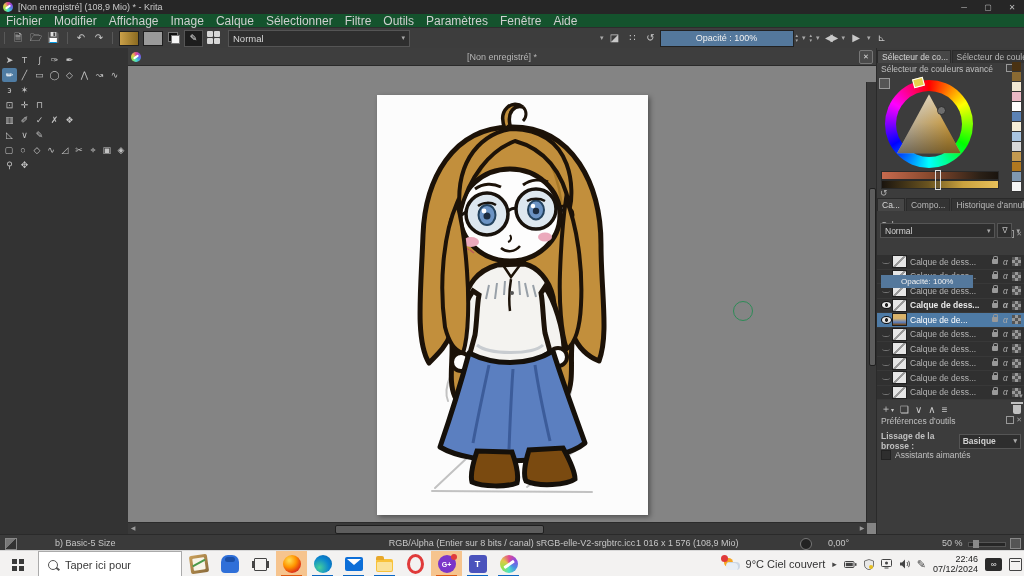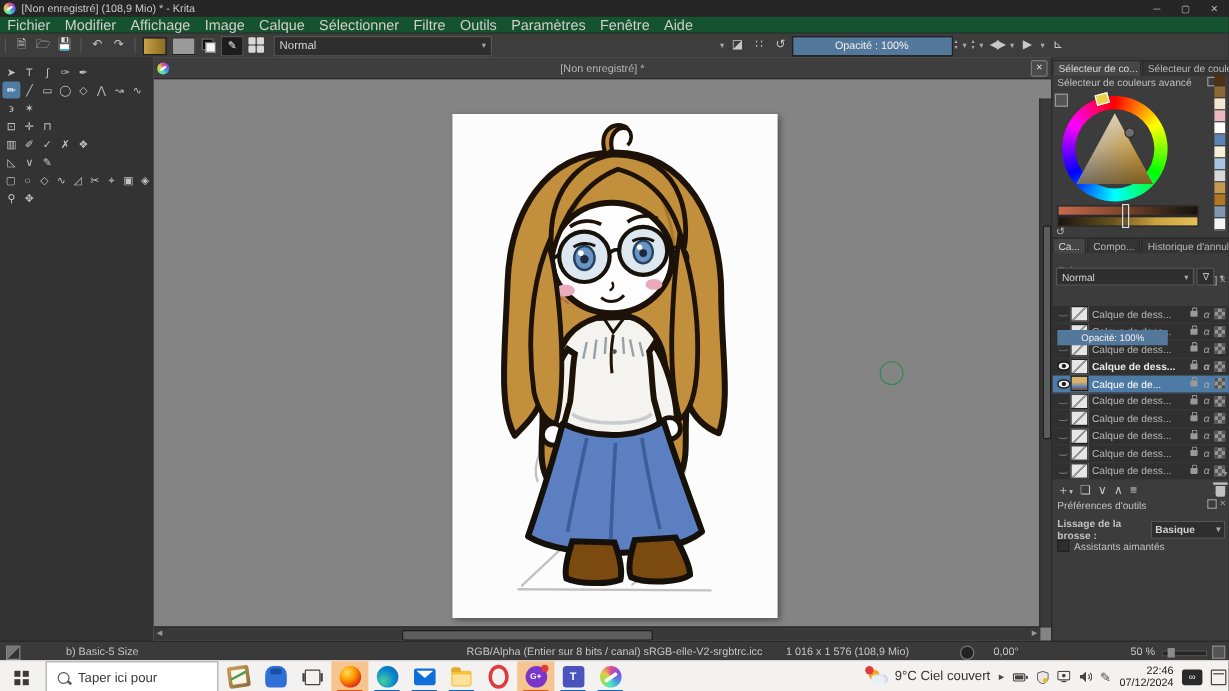--- a/index.html
+++ b/index.html
@@ -121,21 +121,21 @@
   
   .prefrow{position:absolute;left:4px;width:140px;display:flex;align-items:center;color:#c0c0c0;}
   .smoothing-dd{margin-left:auto;width:62px;height:13px;background:#2e2e2e;border:1px solid #555;display:flex;align-items:center;padding:0 3px;color:#d0d0d0;}
   .checkbox{width:8px;height:8px;border:1px solid #222;background:#2e2e2e;margin-right:4px;}
   
   .statusbar{position:absolute;left:0;top:534px;width:1024px;height:16px;background:#3a3a3a;border-top:1px solid #2a2a2a;
              font-size:9px;color:#c6c6c6;}
   .sb-preset-ic{position:absolute;left:5px;top:3px;width:10px;height:10px;border:1px solid #888;background:linear-gradient(135deg,#777 50%,#333 50%);}
   .sb-preset{position:absolute;left:34px;top:3px;margin-left:21px;}
   .sb-profile{position:absolute;left:0;right:0;top:3px;text-align:center;}
-  .sb-dims{position:absolute;left:655px;top:3px;}
+  .sb-dims{position:absolute;left:636px;top:3px;}
   .sb-angle-ic{position:absolute;left:800px;top:3px;width:10px;height:10px;border-radius:50%;background:#222;border:1px solid #777;}
   .sb-angle{position:absolute;left:828px;top:3px;}
   .sb-zoom{position:absolute;left:942px;top:3px;}
   .sb-slider{position:absolute;left:968px;top:7px;width:36px;height:3px;background:#262626;border:1px solid #555;}
   .sb-slider i{position:absolute;left:4px;top:-3px;width:6px;height:8px;background:#8a8a8a;}
   .sb-fit{position:absolute;left:1010px;top:3px;width:9px;height:9px;border:1px solid #888;background:#555;}
   
   .taskbar{position:absolute;left:0;top:550px;width:1024px;height:26px;background:#f3f2f1;border-top:1px solid #d8d8d8;color:#333;}
   .startbtn{position:absolute;left:0;top:0;width:34px;height:26px;display:flex;align-items:center;justify-content:center;}
   .win-logo{width:5px;height:5px;background:#3a3a3a;box-shadow:7px 0 #3a3a3a,0 7px #3a3a3a,7px 7px #3a3a3a;margin:-6px 6px 0 0;}

